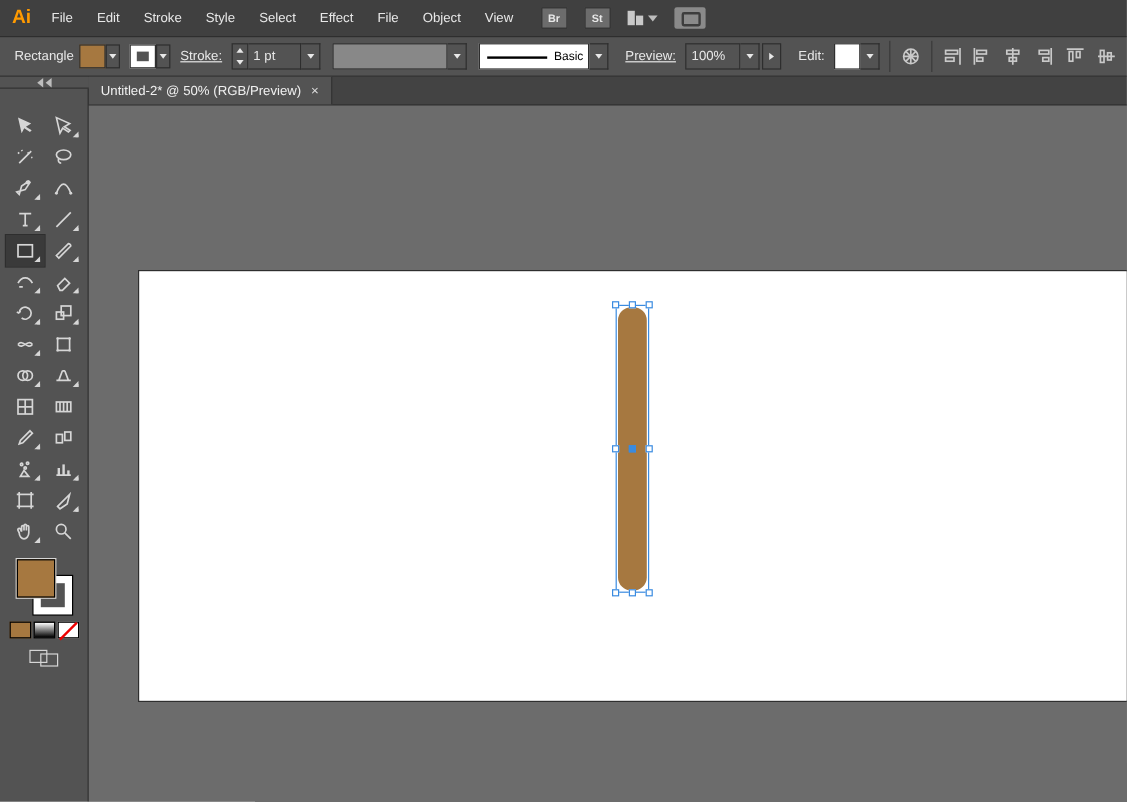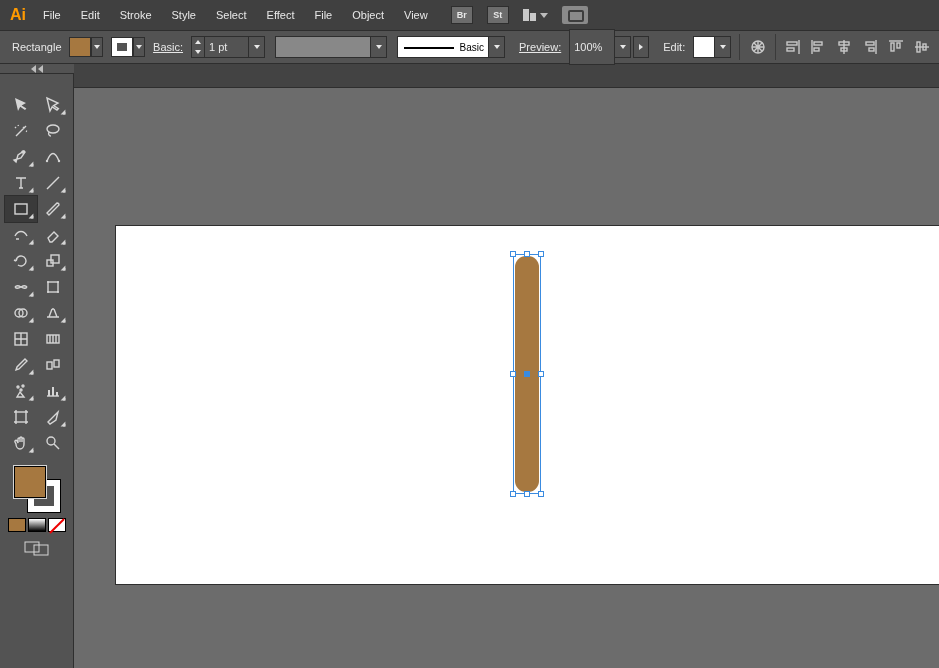--- a/index.html
+++ b/index.html
@@ -95,21 +95,21 @@
   .brush-box {
     width:92px;height:22px;border:1px solid #2e2e2e;background:#fff;color:#000;
     display:flex;align-items:center;justify-content:flex-end;gap:4px;padding-right:4px;
     font-size:10px; position:relative;
   }
   .brush-box::before{
     content:""; position:absolute; left:6px; right:34px; top:10px; height:2px; background:#000;
   }
   .opacity-field { display:flex; align-items:center; }
   .opacity-field input{
-    width:46px;height:36px;background:#535353;border:1px solid #2e2e2e;color:#e8e8e8;font-size:11px;padding:0 4px;
+    width:46px;height:22px;background:#535353;border:1px solid #2e2e2e;color:#e8e8e8;font-size:11px;padding:0 4px;
   }
   .opacity-field .dd-btn{border-left:none;}
   .opacity-field .nav {
     width:16px;height:22px;border:1px solid #2e2e2e;background:#535353;
     display:flex;align-items:center;justify-content:center;margin-left:2px;
   }
   .opacity-field .nav .ar{width:0;height:0;border-top:3px solid transparent;border-bottom:3px solid transparent;border-left:4px solid #e8e8e8;}
   .style-swatch {
     width:22px;height:22px;background:#fff;border:1px solid #2e2e2e;
   }
@@ -272,21 +272,21 @@
       </div>
   </div>
 
   <div class="swatch-btn" style="margin-left:4px">
     <div class="sw stroke"></div>
     <div class="dd">
         <div class="caret"></div>
       </div>
   </div>
 
-  <div class="ctrl-label">Basic:</div>
+  <div class="ctrl-label">Stroke:</div>
 
   <div class="stepper">
     <div class="arrows">
       <span>
           <div class="up"></div>
         </span>
       <span>
           <div class="dn"></div>
         </span>
     </div>
@@ -384,20 +384,24 @@
           <rect x="9" y="5" width="3" height="6"></rect>
         </svg>
       </div>
   </div>
 </div>
 
 <div class="tabbar">
   <div class="panel-toggle">
     <div class="tri"></div>
     <div class="tri" style="margin-left:2px"></div>
+  </div>
+  <div class="tab">
+    <span>Untitled-2* @ 50% (RGB/Preview)</span>
+    <span class="close">×</span>
   </div>
 </div>
 
 <div class="toolbox">
   <div class="tool-grid">
     <div class="tool">
         <svg viewBox="0 0 18 18">
           <path class="filled" d="M3 2l3 13 2.2-4.2L13 14l1.4-1.4-4.8-3L14 7z"></path>
         </svg>
       </div>

